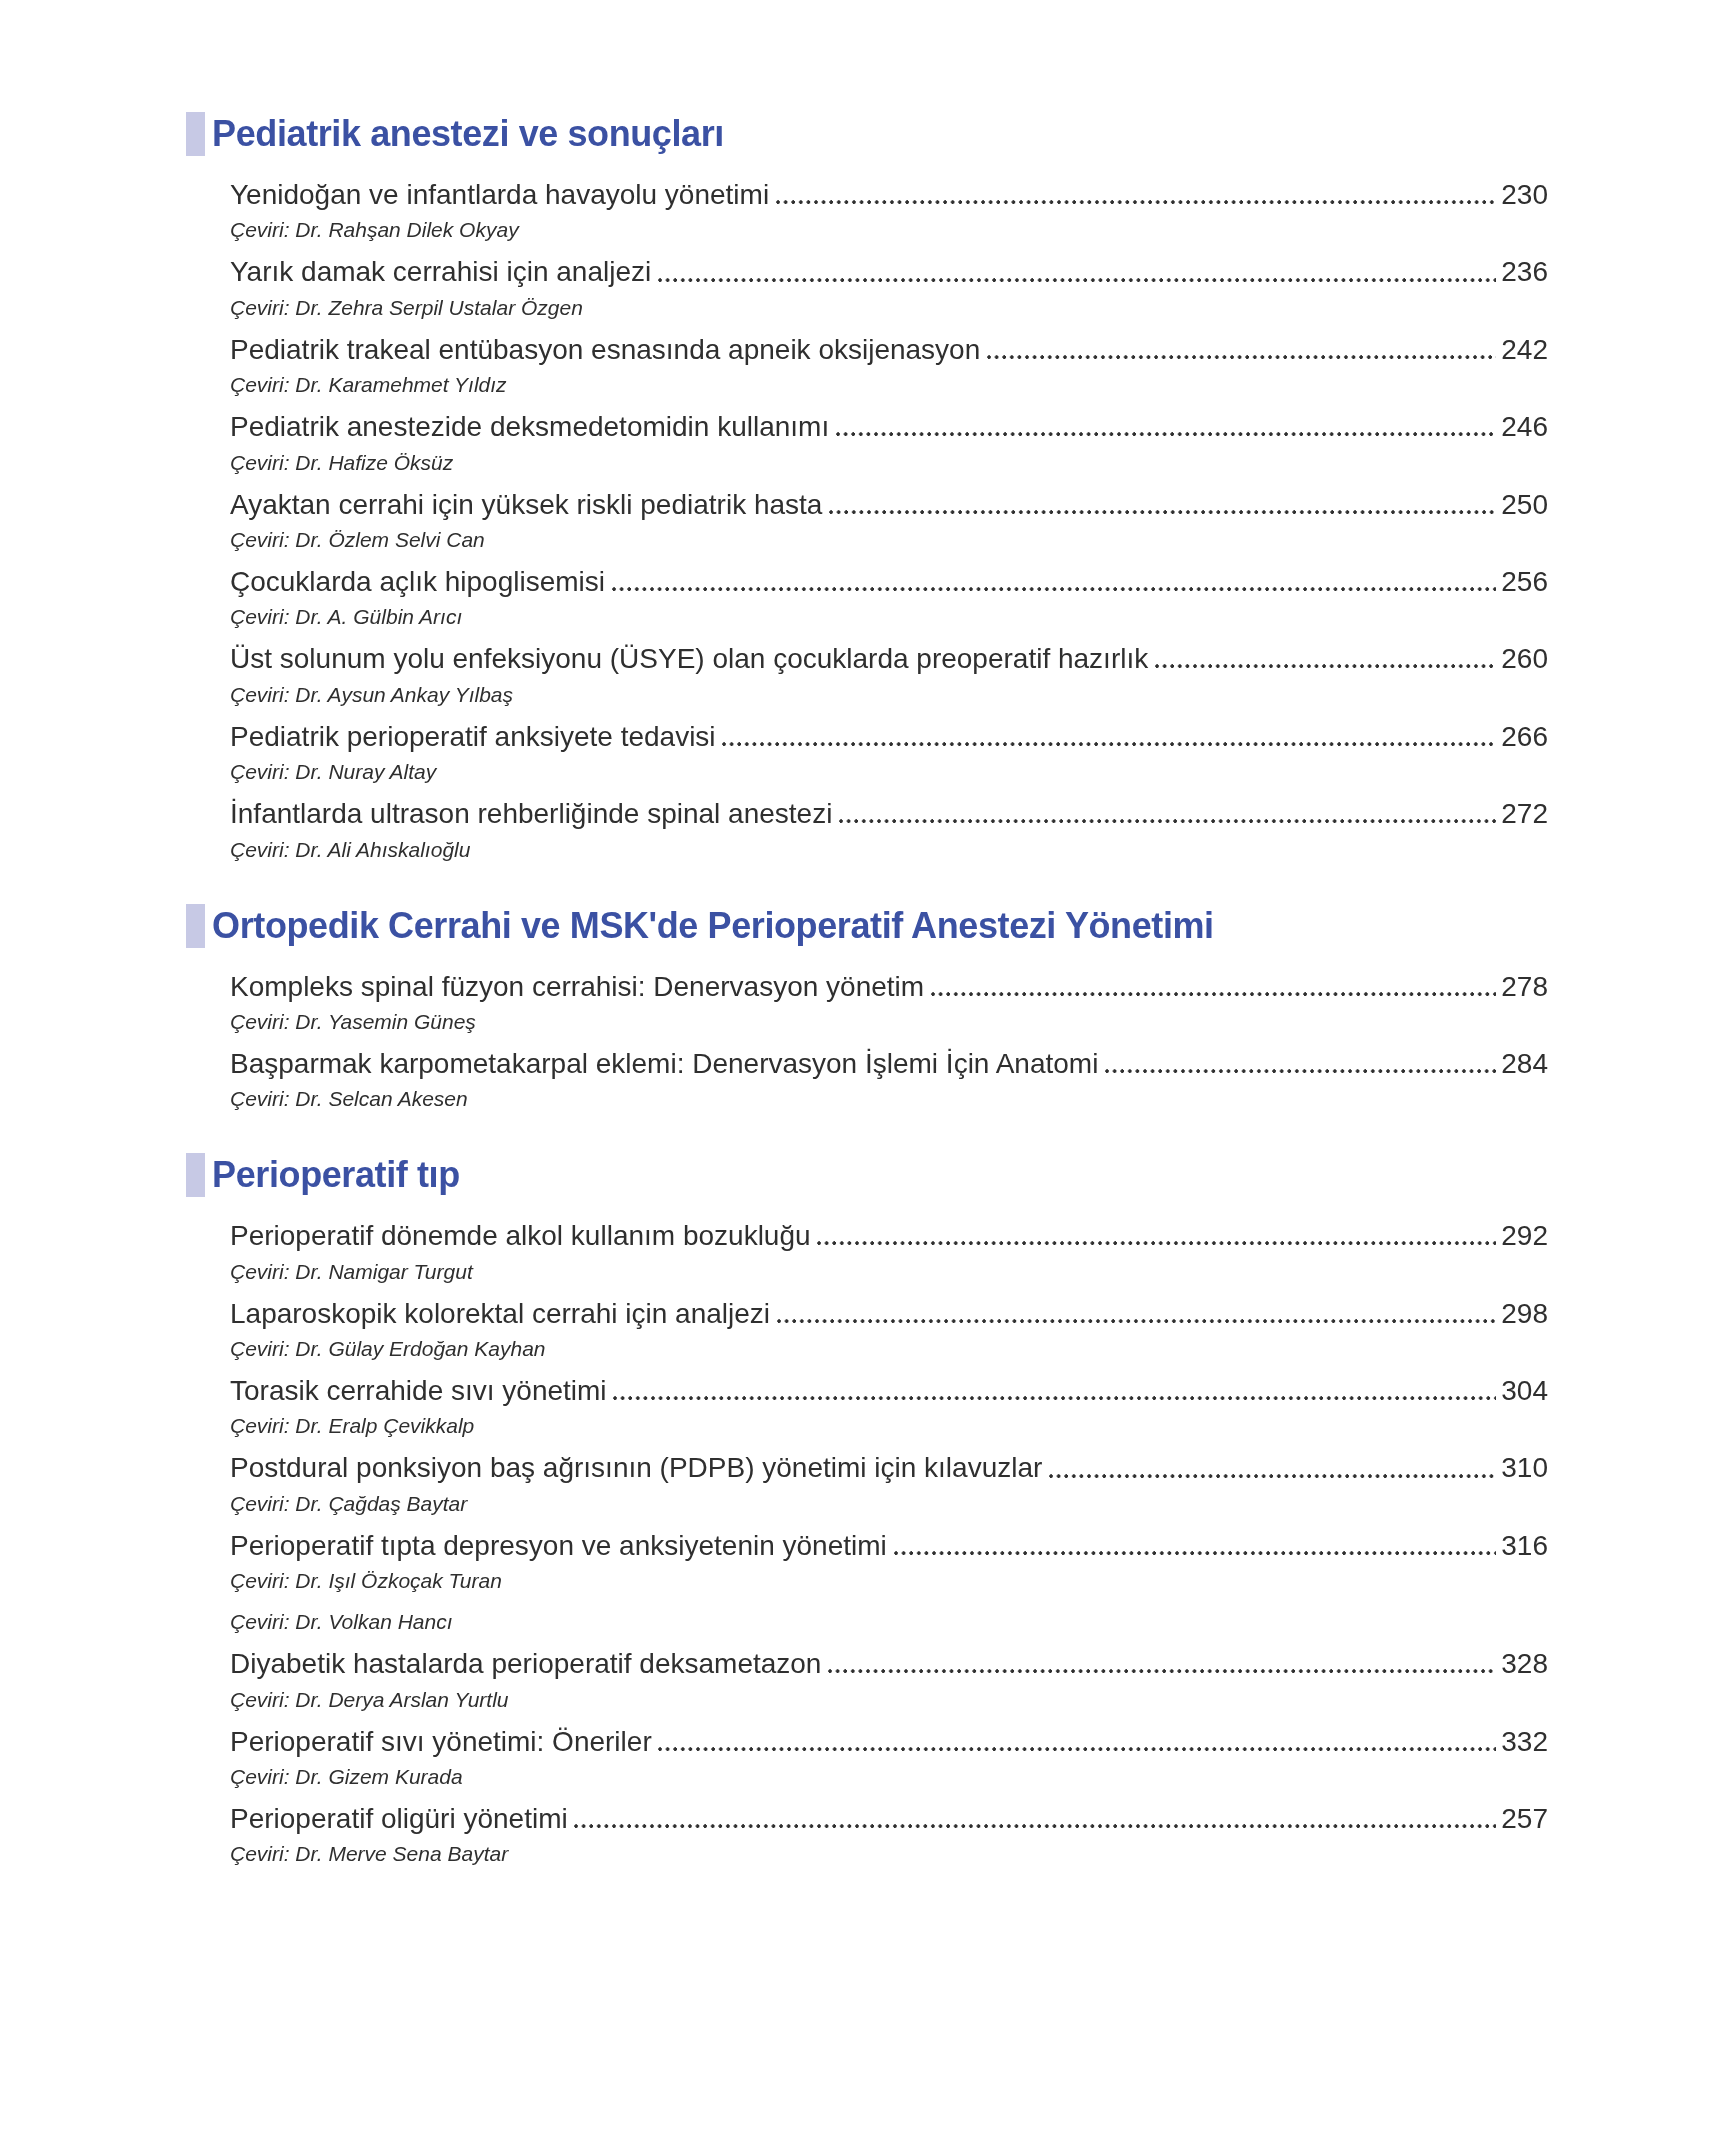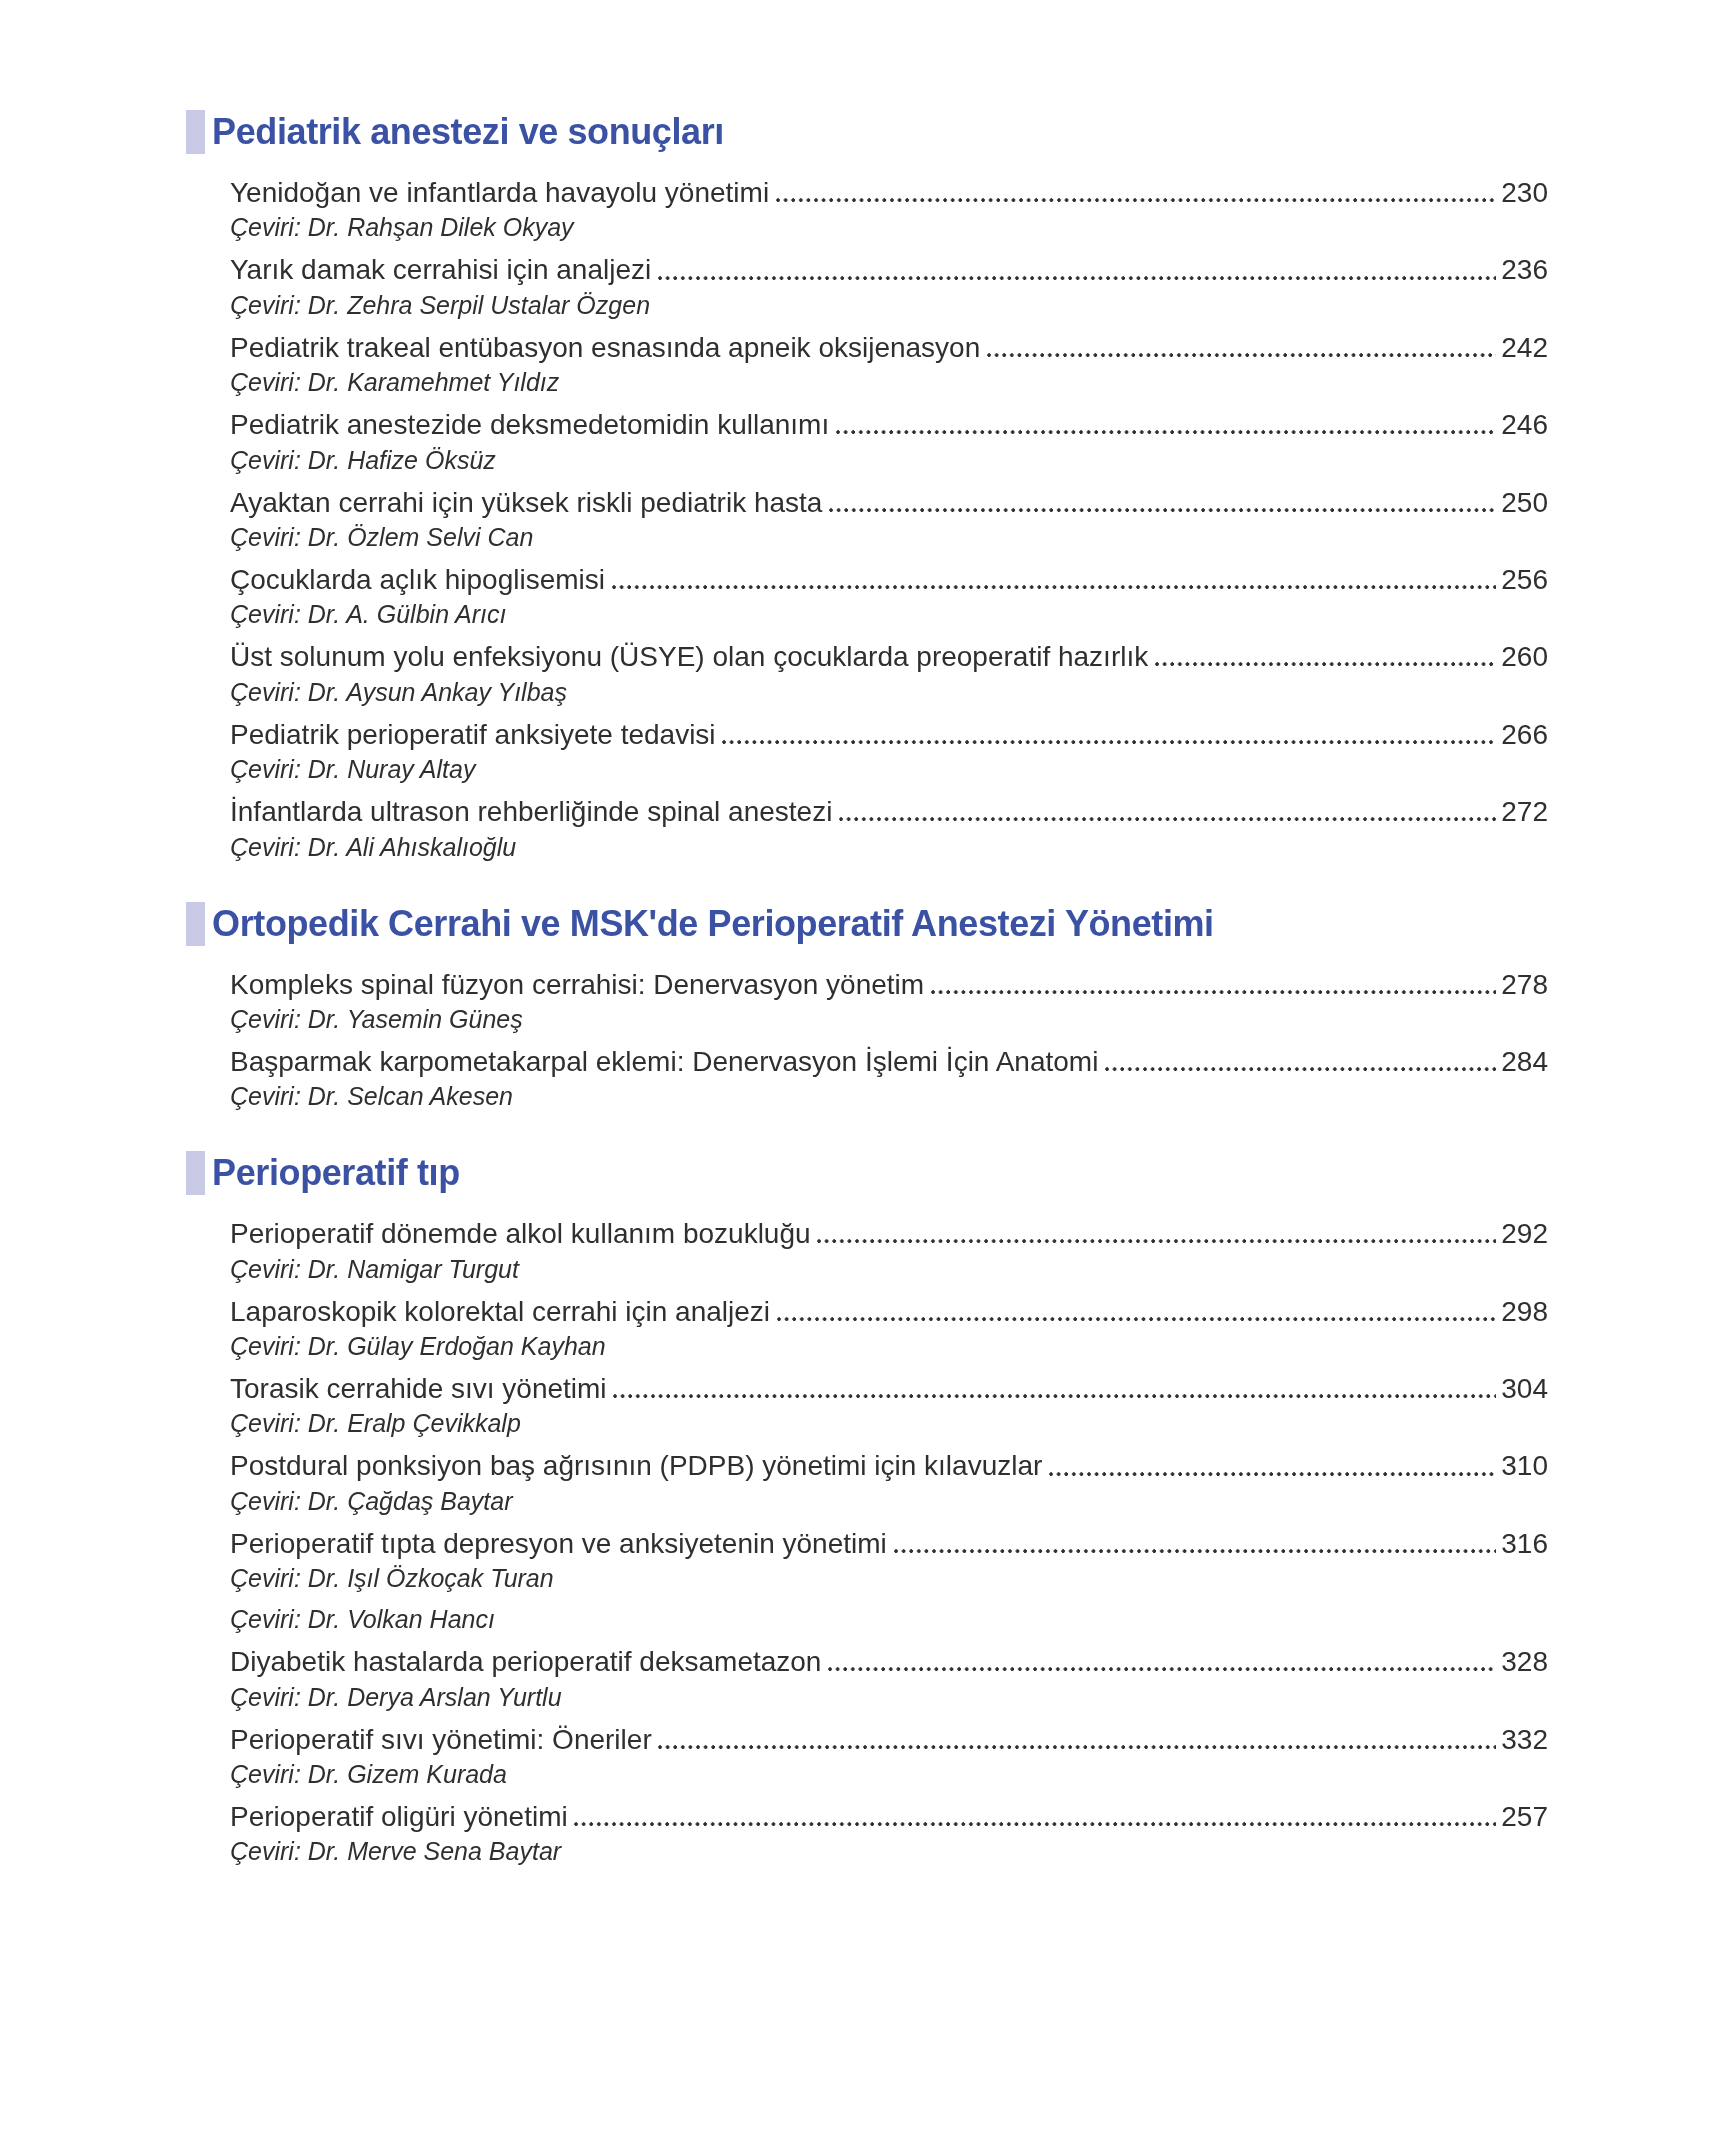--- a/index.html
+++ b/index.html
@@ -10,22 +10,21 @@
   }
   *{margin:0;padding:0;box-sizing:border-box;}
   html,body{width:1718px;height:2148px;}
   body{
     background:var(--page-bg);
     font-family:"Liberation Sans", sans-serif;
     color:var(--text-color);
     overflow:hidden;
   }
   main{
-    padding:84px 170px 0 186px;
-    margin-top:26px;
+    padding:112px 170px 0 186px;
   }
   section{margin:0;}
   section + section{margin-top:39px;}
   .heading{
     display:flex;
     align-items:stretch;
     height:44px;
     margin-bottom:22px;
   }
   .heading .bar{
@@ -56,21 +55,21 @@
     flex:1 1 auto;
     align-self:flex-end;
     height:5px;
     margin:0 5px 5.9px 6.7px;
     background-image:radial-gradient(circle at 2.1px 2.1px, var(--text-color) 1.6px, transparent 2px);
     background-size:7.6px 5px;
     background-repeat:repeat-x;
   }
   .pagenum{flex:0 0 auto;}
   .translator{
-    font-size:25px;
+    font-size:21px;
     line-height:31px;
     margin-top:3.4px;
     font-style:italic;
     color:var(--text-color);
   }
 </style>
 </head>
 <body>
 
 <main>

